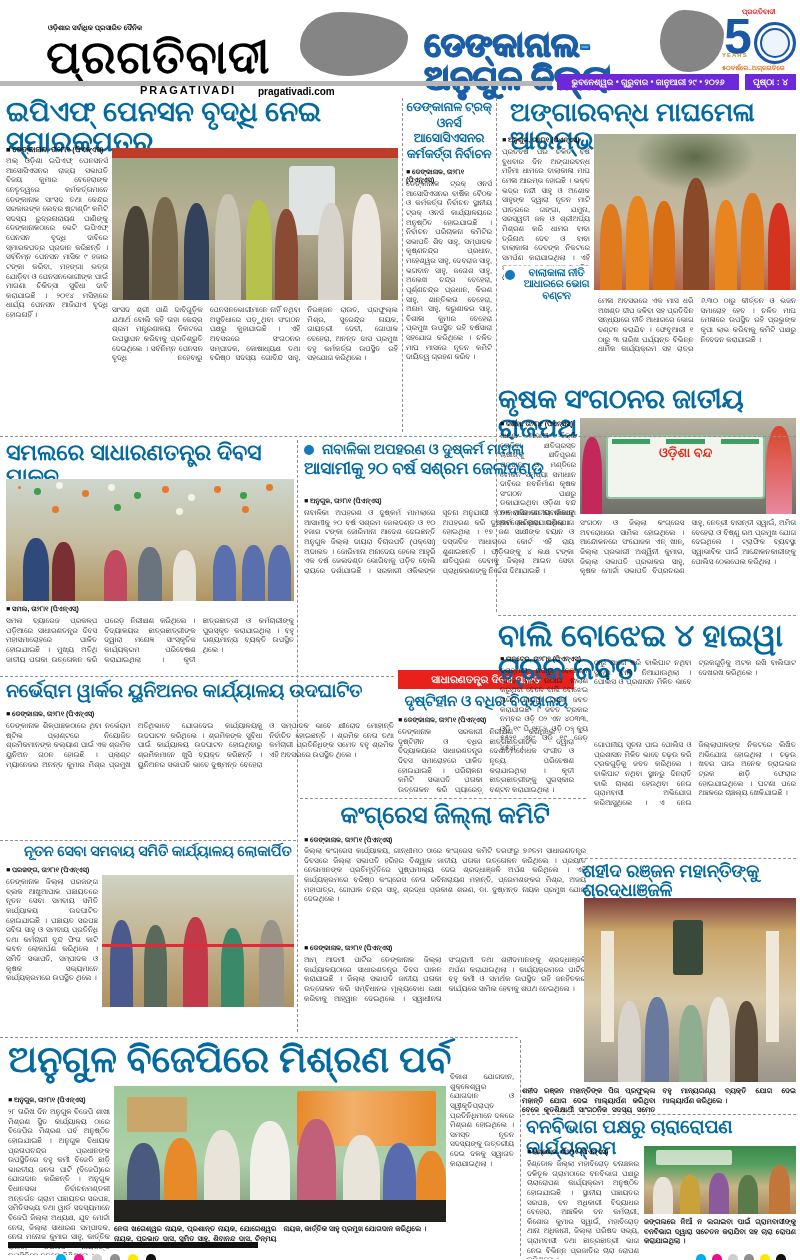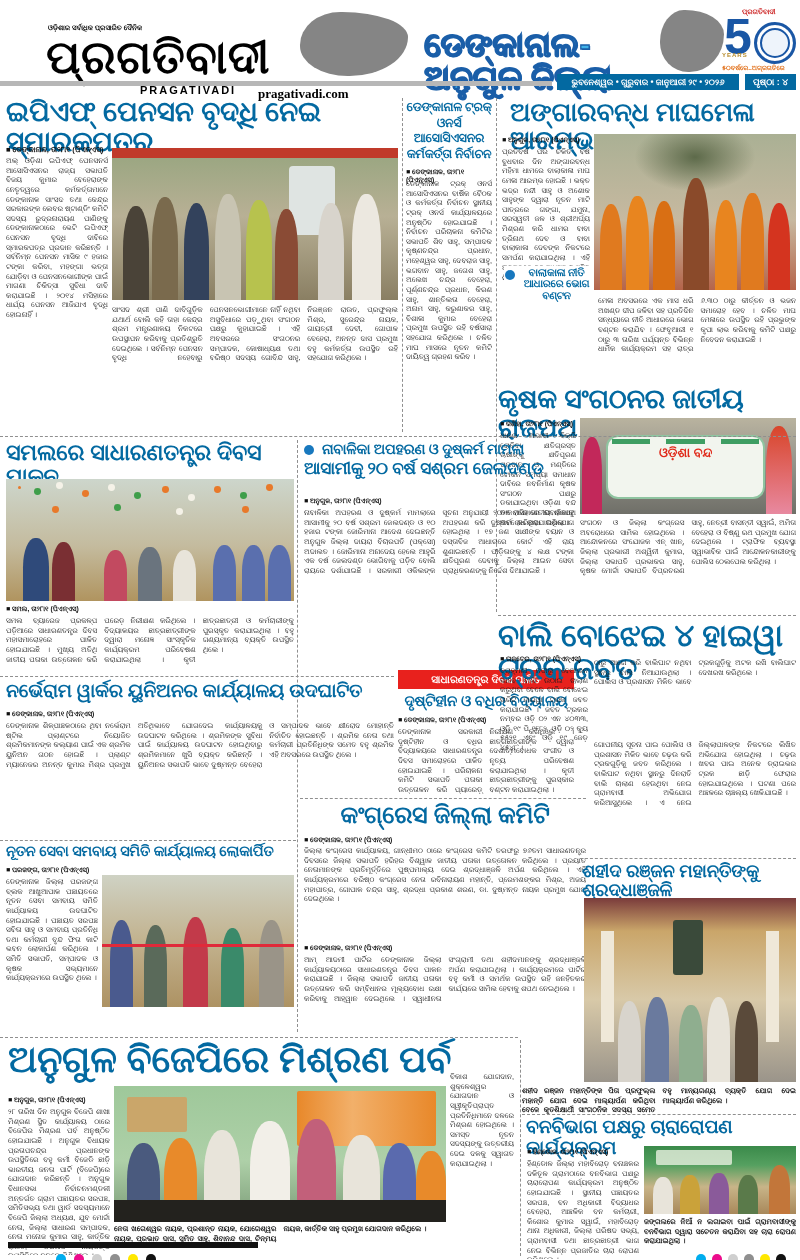--- a/index.html
+++ b/index.html
@@ -10,39 +10,39 @@
   .ctr{text-align:center;}
   .byl{font-size:7.5px;font-weight:700;color:#111;}
   .bt{font-size:7.3px;line-height:1.32;text-align:justify;color:#1a1a1a;overflow:hidden;}
   .cap{font-size:7.2px;font-weight:700;line-height:1.35;color:#111;overflow:hidden;text-align:justify;}
   .c2{column-count:2;column-gap:7px;}
   .c3{column-count:3;column-gap:7px;font-family:Liberation Serif, serif;}
   .sh{border-top:1px dashed #8f8f8f;height:0;}
   .sv{border-left:1px dashed #8f8f8f;width:0;}
   .photo{overflow:hidden;position:absolute;}
   .fg{position:absolute;bottom:0;border-radius:46% 46% 0 0;}
-  .blackbox{background:#0369a1;color:#fff;font-weight:700;display:flex;align-items:center;justify-content:center;}
+  .blackbox{background:#6d28d9;color:#fff;font-weight:700;display:flex;align-items:center;justify-content:center;}
   .banner-red{background:#e8211d;color:#fff;font-weight:700;display:flex;align-items:center;justify-content:center;}
   .banner-maroon{background:#8e2e57;color:#fff;font-weight:700;display:flex;align-items:center;justify-content:center;}
   .mapblob{background:#858585;border-radius:38% 62% 55% 45% / 52% 40% 62% 48%;}
   .bullet-dot{display:inline-block;width:10px;height:10px;border-radius:50%;background:#1878be;margin-right:4px;}
   .masthead-logo{font-weight:900;color:#000;letter-spacing:0.5px;}
   .edition{color:#41b3e8;font-weight:800;-webkit-text-stroke:1.3px #1a5ea8;text-shadow:1px 1px 0 #1a5ea8;}
   .seal{border:3px solid #1a57a5;border-radius:50%;background:#eef4fb;box-shadow:inset 0 0 0 3px #fff, inset 0 0 0 5px #1a57a5;}
 </style>
 </head>
 <body>
 
 <div class="page">
 
   <div class="abs" style="left:48px;top:24px;font-size:7px;font-weight:700;">ଓଡ଼ିଶାର ସର୍ବାଧିକ ପ୍ରସାରିତ ଦୈନିକ</div>
   <div class="abs masthead-logo" style="left:46px;top:30px;font-size:46px;">ପ୍ରଗତିବାଦୀ</div>
   <div class="abs" style="left:322px;top:34px;font-size:9px;font-weight:700;">®</div>
   <div class="abs" style="left:140px;top:84px;font-size:11px;font-weight:800;letter-spacing:2px;">PRAGATIVADI</div>
-  <div class="abs" style="left:258px;top:86px;font-size:13px;font-weight:700;font-family:Liberation Serif, serif;">pragativadi.com</div>
+  <div class="abs" style="left:258px;top:86px;font-size:10px;font-weight:700;">pragativadi.com</div>
 
   <div class="abs mapblob" style="left:300px;top:12px;width:108px;height:64px;"></div>
   <div class="abs edition" style="left:424px;top:28px;width:240px;font-size:33px;line-height:1.0;">ଡେଙ୍କାନାଲ-ଅନୁଗୁଳ ଜିଲ୍ଲା</div>
   <div class="abs mapblob" style="left:660px;top:10px;width:64px;height:62px;"></div>
 
   <div class="abs" style="left:742px;top:8px;font-size:7px;color:#cc2222;font-weight:700;">ପ୍ରଗତିବାଦୀ</div>
   <div class="abs" style="left:724px;top:12px;font-size:50px;font-weight:900;color:#1a57a5;line-height:1;">5</div>
   <div class="abs seal" style="left:754px;top:22px;width:36px;height:36px;"></div>
   <div class="abs" style="left:722px;top:52px;font-size:6px;font-weight:800;color:#b58a2a;letter-spacing:1px;">YEARS</div>
   <div class="abs" style="left:722px;top:64px;font-size:6.5px;color:#e06a10;font-weight:700;">୫୦ବର୍ଷରେ..ଅଗ୍ରଗତିରେ</div>
@@ -97,21 +97,21 @@
   </div>
   <div class="abs bt c2" style="left:598px;top:296px;width:198px;height:86px;">ମେଳା ଅବସରରେ ଏକ ମାସ ଧରି ଅଖଣ୍ଡ ଦୀପ ଜଳିବା ସହ ପ୍ରତିଦିନ ସନ୍ଧ୍ୟାରେ ନୀତି ଆଧାରରେ ଭୋଗ ବଣ୍ଟନ କରାଯିବ । ଫେବୃଆରୀ ୧ ଠାରୁ ୩ ତାରିଖ ପର୍ଯ୍ୟନ୍ତ ବିଭିନ୍ନ ଧାର୍ମିକ କାର୍ଯ୍ୟକ୍ରମ ସହ ରାତ୍ର ୬.୩୦ ଠାରୁ କୀର୍ତ୍ତନ ଓ ଭଜନ ସମାରୋହ ହେବ । ଚଳିତ ମାଘ ମେଳାରେ ଉପସ୍ଥିତ ରହି ପ୍ରଭୁଙ୍କ କୃପା ଲାଭ କରିବାକୁ କମିଟି ପକ୍ଷରୁ ନିବେଦନ କରାଯାଇଛି ।</div>
 
   <div class="abs hl" style="left:498px;top:385px;width:300px;font-size:27px;">କୃଷକ ସଂଗଠନର ଜାତୀୟ ରାଜପଥ ଅବରୋଧ</div>
   <div class="abs byl" style="left:500px;top:420px;width:78px;font-size:6.8px;">■ କଣିହା, ତା୨୮ା୧ (ପିଏନ୍ଏସ୍)</div>
   <div class="abs bt" style="left:500px;top:431px;width:76px;height:181px;">ଧାନର ଅଭାବୀ ବିକ୍ରି ରୋକିବା, କ୍ଷତିଗ୍ରସ୍ତ ଚାଷୀଙ୍କୁ କ୍ଷତିପୂରଣ ପ୍ରଦାନ ଓ ମଣ୍ଡିରେ ଟୋକନ ସମସ୍ୟା ସମାଧାନ ଦାବିରେ ନବନିର୍ମାଣ କୃଷକ ସଂଗଠନ ପକ୍ଷରୁ ଡକାଯାଇଥିବା ଓଡ଼ିଶା ବନ୍ଦ ଡାକରାରେ ଜାତୀୟ ରାଜପଥ ଅବରୋଧ କରାଯାଇଥିଲା ।</div>
 
   <div class="photo" style="left:580px;top:418px;width:216px;height:96px;background:linear-gradient(180deg,#b9b39f 0%,#9a988e 40%,#6f6f68 100%);">
     <span class="fg" style="left:1%;width:9%;height:80%;background:#c2285a;"></span>
     <span class="fg" style="left:86%;width:12%;height:92%;background:linear-gradient(180deg,#d8452a,#e889a0);"></span>
-    <div class="abs" style="left:12%;top:18%;width:72%;height:62%;background:#f2f5ee;border:2px solid #8fc4a0;border-radius:12px;">
+    <div class="abs" style="left:12%;top:18%;width:72%;height:62%;background:#f2f5ee;border:2px solid #8fc4a0;border-radius:4px;">
       <div style="display:flex;justify-content:space-between;padding:2px 4px;">
         <span style="width:26%;height:5px;background:#3f9e63;display:inline-block;"></span>
         <span style="width:26%;height:5px;background:#3f9e63;display:inline-block;"></span>
         <span style="width:26%;height:5px;background:#3f9e63;display:inline-block;"></span>
       </div>
       <div class="ctr" style="font-size:13px;font-weight:900;color:#e02a1a;line-height:1.1;">ଓଡ଼ିଶା ବନ୍ଦ</div>
     </div>
   </div>
   <div class="abs bt c2" style="left:580px;top:518px;width:216px;height:94px;">ସଂଗଠନ ଓ ଜିଲ୍ଲା କଂଗ୍ରେସ ଅବରୋଧରେ ସାମିଲ ହୋଇଥିଲେ । ଆନ୍ଦୋଳନରେ ସଂଯୋଜକ ଏନ୍ ଖାନ୍, ଜିଲ୍ଲା ପ୍ରଭାରୀ ଅଶ୍ୱିନୀ କୁମାର, ଜିଲ୍ଲା ସଭାପତି ପ୍ରଭାକର ସାହୁ, କୃଷକ ମୋର୍ଚ୍ଚା ସଭାପତି ବିପ୍ରଚରଣ ସାହୁ, ନେତ୍ରୀ ବାସନ୍ତୀ ସ୍ୱାଇଁ, ଅମିତା ବେହେରା ଓ ବିଷ୍ଣୁ ରଥ ପ୍ରମୁଖ ଯୋଗ ଦେଇଥିଲେ । ଟ୍ରାଫିକ ବ୍ୟବସ୍ଥା ସ୍ୱାଭାବିକ ପାଇଁ ଆନ୍ଦୋଳନକାରୀଙ୍କୁ ପୋଲିସ ଠେଲପେଲ କରିଥିଲା ।</div>
 
@@ -174,21 +174,21 @@
     <div class="abs" style="left:42%;top:12%;width:14%;height:30%;background:#3a4a3a;border-radius:3px;"></div>
     <span class="fg" style="left:16%;width:11%;height:44%;background:#d8d4cc;"></span>
     <span class="fg" style="left:29%;width:11%;height:46%;background:#6a7a9e;"></span>
     <span class="fg" style="left:45%;width:11%;height:42%;background:#8fae8f;"></span>
     <span class="fg" style="left:58%;width:11%;height:46%;background:#e8e4da;"></span>
     <span class="fg" style="left:71%;width:11%;height:44%;background:#5a4a3a;"></span>
   </div>
   <div class="abs cap c2" style="left:522px;top:1086px;width:274px;height:30px;">ଶହୀଦ ରଞ୍ଜନ ମହାନ୍ତିଙ୍କ ପିତା ପ୍ରଫୁଲ୍ଲ ମହାନ୍ତି ଯୋଗ ଦେଇ ମାଲ୍ୟାର୍ପଣ କରିଥିବା ବେଳେ କୃତଶିକ୍ଷାର୍ଥୀ ସାଂଗଠନିକ ସଦସ୍ୟ ସମେତ ବହୁ ମାନ୍ୟଗଣ୍ୟ ବ୍ୟକ୍ତି ଯୋଗ ଦେଇ ମାଲ୍ୟାର୍ପଣ କରିଥିଲେ ।</div>
 
   <div class="abs sh" style="left:0px;top:840px;width:296px;"></div>
-  <div class="abs hl" style="left:6px;top:844px;width:288px;font-size:14.5px;">ନୂତନ ସେବା ସମବାୟ ସମିତି କାର୍ଯ୍ୟାଳୟ ଲୋକାର୍ପିତ</div>
+  <div class="abs hl" style="left:24px;top:844px;width:288px;font-size:14.5px;">ନୂତନ ସେବା ସମବାୟ ସମିତି କାର୍ଯ୍ୟାଳୟ ଲୋକାର୍ପିତ</div>
   <div class="abs byl" style="left:6px;top:866px;width:92px;font-size:6.8px;">■ ପରଜଙ୍ଗ, ତା୨୮ା୧ (ପିଏନ୍ଏସ୍)</div>
   <div class="abs bt" style="left:6px;top:877px;width:92px;height:158px;">ଡେଙ୍କାନାଳ ଜିଲ୍ଲା ପରଜଙ୍ଗ ବ୍ଲକ ଆଖୁଆପାଳ ପଞ୍ଚାୟତରେ ନୂତନ ସେବା ସମବାୟ ସମିତି କାର୍ଯ୍ୟାଳୟ ଉଦଘାଟିତ ହୋଇଯାଇଛି । ପଞ୍ଚାୟତ ସରପଞ୍ଚ ସବିତା ସାହୁ ଓ ସମବାୟ ପ୍ରତିନିଧି ତଥା କର୍ମଚାରୀ ବୃନ୍ଦ ଫିତା କାଟି ଭବନ ଲୋକାର୍ପଣ କରିଥିଲେ । ସମିତି ସଭାପତି, ସମ୍ପାଦକ ଓ କୃଷକ ସଭ୍ୟମାନେ କାର୍ଯ୍ୟକ୍ରମରେ ଉପସ୍ଥିତ ଥିଲେ ।</div>
   <div class="photo" style="left:102px;top:875px;width:192px;height:132px;background:linear-gradient(180deg,#cfd2c4 0%,#c2b28e 50%,#ad9263 100%);">
     <span class="fg" style="left:4%;width:12%;height:66%;background:#4a5a8e;"></span>
     <span class="fg" style="left:22%;width:12%;height:62%;background:#5a6a5a;"></span>
     <span class="fg" style="left:42%;width:13%;height:68%;background:#c23a4a;"></span>
     <span class="fg" style="left:62%;width:12%;height:60%;background:#3a8a6a;"></span>
     <span class="fg" style="left:82%;width:13%;height:66%;background:#9a9488;"></span>
     <div class="abs" style="left:0;top:52%;width:100%;height:3px;background:#e02a3a;"></div>
   </div>

